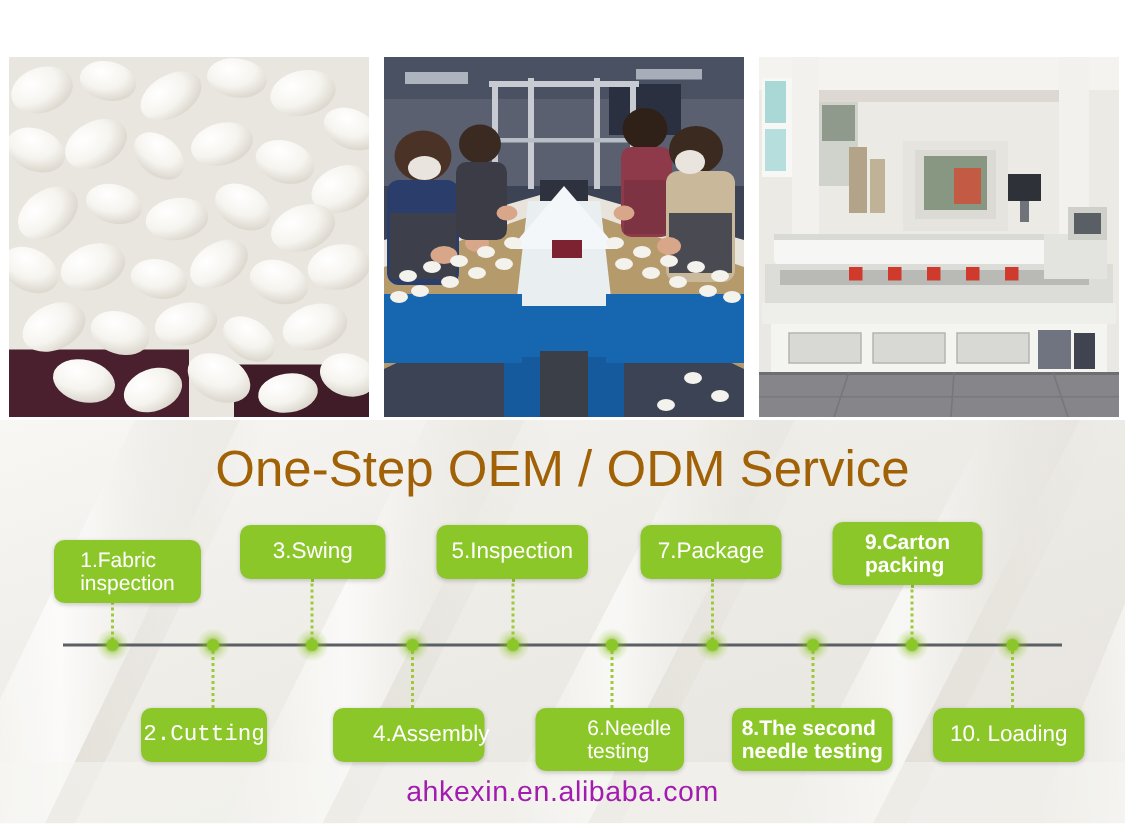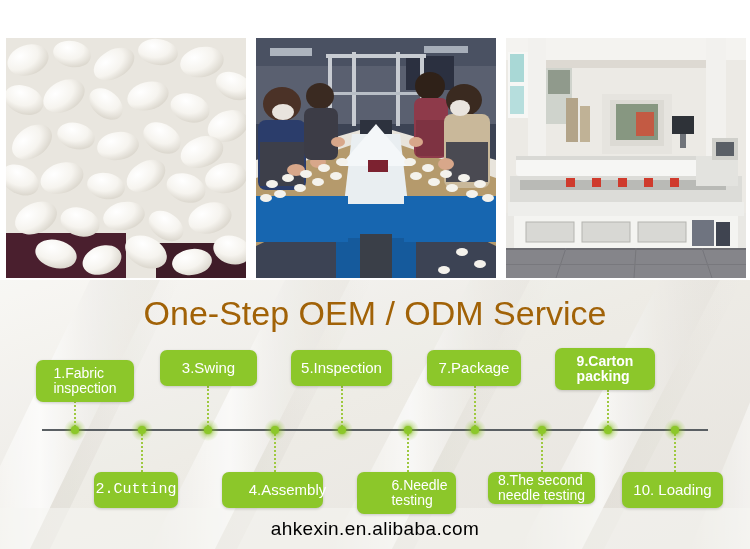--- a/index.html
+++ b/index.html
@@ -77,21 +77,21 @@
     padding:0 6px;box-sizing:border-box;
     line-height:1.08;
   }
   .pbox span{display:block;white-space:pre-line;}
   .pbox.one-line span{font-size:15px;}
   .pbox.two-line span{font-size:14px;text-align:left;}
 
   
   .watermark{
     position:absolute;left:0;top:518px;width:750px;text-align:center;
-    font-size:19px;color:#000000;letter-spacing:.4px;z-index:9;
+    font-size:19px;color:#a21caf;letter-spacing:.4px;z-index:9;
     white-space:nowrap;
   }
 </style>
 </head>
 <body>
 
 <div id="page">
 
 
   <div class="photos">
@@ -402,21 +402,21 @@
       <div class="pbox one-line" style="left: 291px; width: 101px; height: 36px; top: 350px;">
         <span>5.Inspection</span>
       </div>
       <div class="pbox two-line" style="left: 357px; width: 99px; height: 42px; top: 472px; padding-left: 32px;">
         <span>6.Needle
 testing</span>
       </div>
       <div class="pbox one-line" style="left: 427px; width: 94px; height: 36px; top: 350px;">
         <span>7.Package</span>
       </div>
-      <div class="pbox two-line" style="left: 488px; width: 107px; height: 32px; top: 472px;">
+      <div class="pbox two-line" style="left: 488px; width: 107px; height: 42px; top: 472px; font-weight: bold;">
         <span>8.The second
 needle testing</span>
       </div>
       <div class="pbox two-line" style="left: 555px; width: 100px; height: 42px; top: 348px; font-weight: bold;">
         <span>9.Carton
 packing</span>
       </div>
       <div class="pbox one-line" style="left: 622px; width: 101px; height: 36px; top: 472px;">
         <span>10. Loading</span>
       </div>

